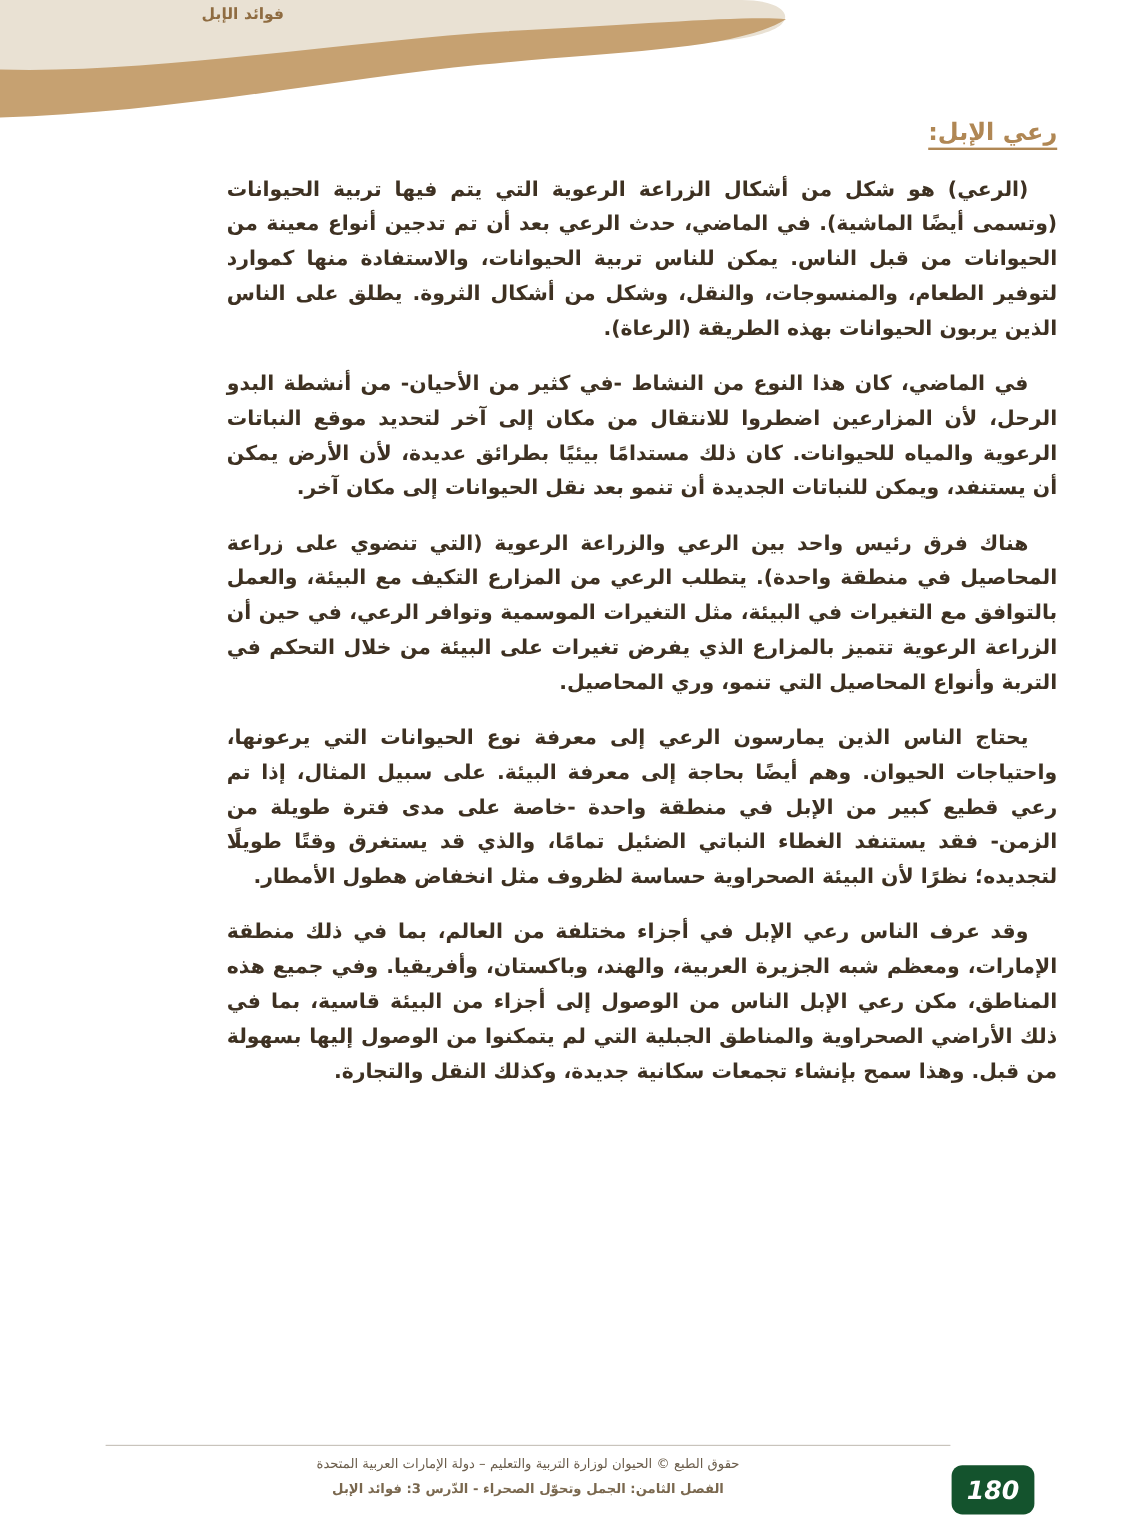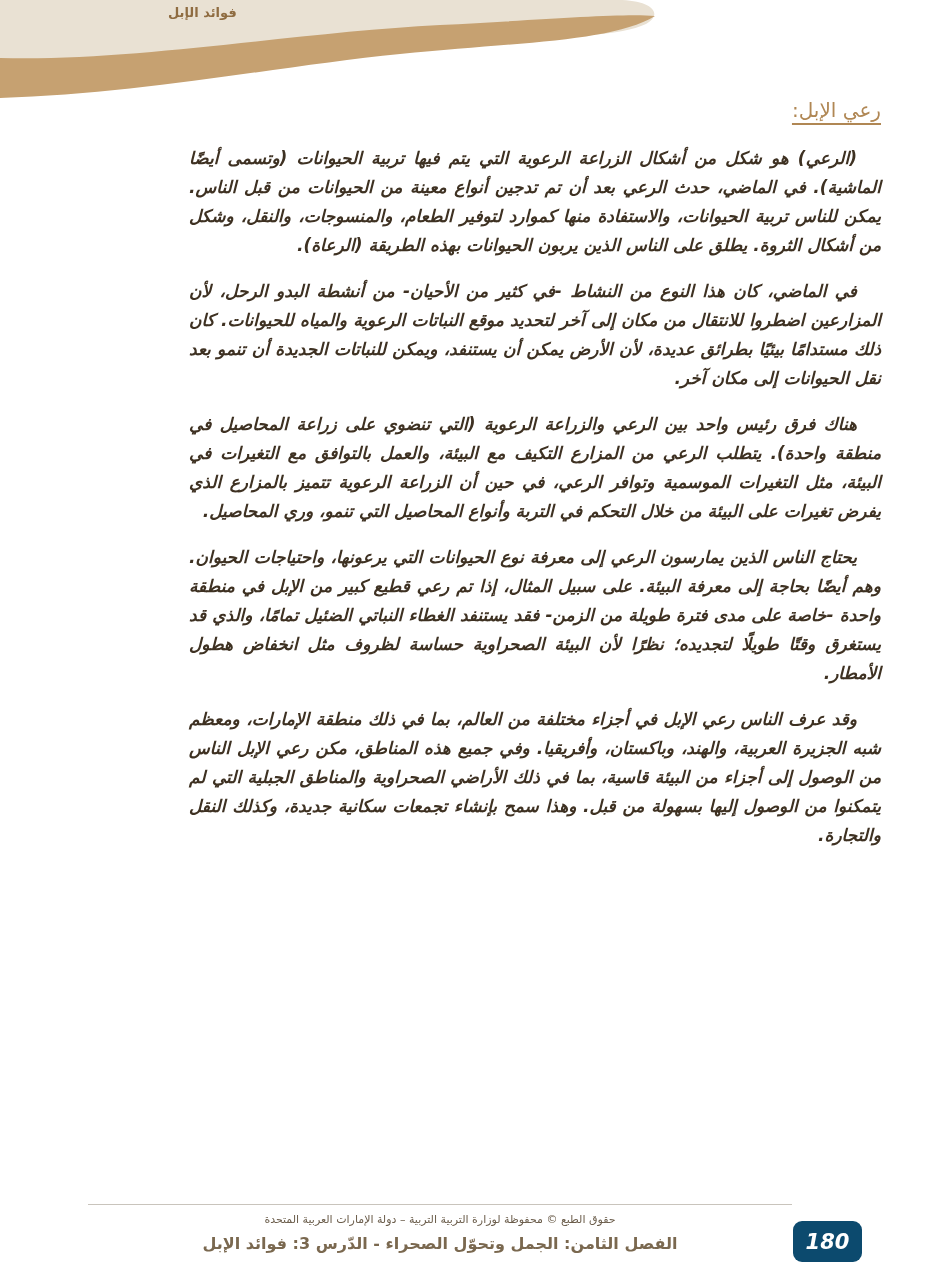--- a/index.html
+++ b/index.html
@@ -31,27 +31,27 @@
   .content {
     position:absolute;
     top:98px; right:64px;
     width:692px;
     text-align:right;
   }
   .section-heading {
     display:inline-block;
     color:#b08754;
     font-size:20px;
-    font-weight:normal;
+    font-weight:bold;
     text-decoration:underline;
     text-underline-offset:6px;
     text-decoration-thickness:1.5px;
     margin-bottom:22px;
   }
-  .paras { width:100%;font-style:italic; }
+  .paras { width:100%; }
   .para {
     font-size:17px;
     font-weight:700;
     color:#3e3122;
     line-height:29px;
     text-align:justify;
     text-indent:24px;
     margin-bottom:17px;
   }
 
@@ -67,29 +67,29 @@
     top:1213px; left:88px;
     width:704px;
     text-align:center;
   }
   .copyright {
     font-size:11px;
     color:#6b5d4b;
     margin-bottom:8px;
   }
   .chapter {
-    font-size:16px;
+    font-size:11px;
     font-weight:bold;
     color:#7a684f;
   }
   .page-badge {
     position:absolute;
     top:1221px; left:793px;
     width:69px; height:41px;
-    background:#0c4a6e;
+    background:#14532d;
     border-radius:9px;
     display:flex; align-items:center; justify-content:center;
   }
   .page-badge span {
     color:#ffffff;
     font-size:21px;
     font-weight:bold;
     font-style:italic;
   }
 </style>
@@ -112,20 +112,20 @@
       <p class="para">(الرعي) هو شكل من أشكال الزراعة الرعوية التي يتم فيها تربية الحيوانات (وتسمى أيضًا الماشية). في الماضي، حدث الرعي بعد أن تم تدجين أنواع معينة من الحيوانات من قبل الناس. يمكن للناس تربية الحيوانات، والاستفادة منها كموارد لتوفير الطعام، والمنسوجات، والنقل، وشكل من أشكال الثروة. يطلق على الناس الذين يربون الحيوانات بهذه الطريقة (الرعاة).</p>
       <p class="para">في الماضي، كان هذا النوع من النشاط -في كثير من الأحيان- من أنشطة البدو الرحل، لأن المزارعين اضطروا للانتقال من مكان إلى آخر لتحديد موقع النباتات الرعوية والمياه للحيوانات. كان ذلك مستدامًا بيئيًا بطرائق عديدة، لأن الأرض يمكن أن يستنفد، ويمكن للنباتات الجديدة أن تنمو بعد نقل الحيوانات إلى مكان آخر.</p>
       <p class="para">هناك فرق رئيس واحد بين الرعي والزراعة الرعوية (التي تنضوي على زراعة المحاصيل في منطقة واحدة). يتطلب الرعي من المزارع التكيف مع البيئة، والعمل بالتوافق مع التغيرات في البيئة، مثل التغيرات الموسمية وتوافر الرعي، في حين أن الزراعة الرعوية تتميز بالمزارع الذي يفرض تغيرات على البيئة من خلال التحكم في التربة وأنواع المحاصيل التي تنمو، وري المحاصيل.</p>
       <p class="para">يحتاج الناس الذين يمارسون الرعي إلى معرفة نوع الحيوانات التي يرعونها، واحتياجات الحيوان. وهم أيضًا بحاجة إلى معرفة البيئة. على سبيل المثال، إذا تم رعي قطيع كبير من الإبل في منطقة واحدة -خاصة على مدى فترة طويلة من الزمن- فقد يستنفد الغطاء النباتي الضئيل تمامًا، والذي قد يستغرق وقتًا طويلًا لتجديده؛ نظرًا لأن البيئة الصحراوية حساسة لظروف مثل انخفاض هطول الأمطار.</p>
       <p class="para">وقد عرف الناس رعي الإبل في أجزاء مختلفة من العالم، بما في ذلك منطقة الإمارات، ومعظم شبه الجزيرة العربية، والهند، وباكستان، وأفريقيا. وفي جميع هذه المناطق، مكن رعي الإبل الناس من الوصول إلى أجزاء من البيئة قاسية، بما في ذلك الأراضي الصحراوية والمناطق الجبلية التي لم يتمكنوا من الوصول إليها بسهولة من قبل. وهذا سمح بإنشاء تجمعات سكانية جديدة، وكذلك النقل والتجارة.</p>
     </div>
   </main>
 
   <div class="footer-rule"></div>
   <div class="footer-text">
-    <div class="copyright">حقوق الطبع © محفوظة لوزارة التربية التربية – دولة الإمارات العربية المتحدة</div>
+    <div class="copyright">حقوق الطبع © الحيوان لوزارة التربية والتعليم – دولة الإمارات العربية المتحدة</div>
     <div class="chapter">الفصل الثامن: الجمل وتحوّل الصحراء - الدّرس 3: فوائد الإبل</div>
   </div>
   <div class="page-badge">
     <span>180</span>
   </div>
 
 </div>
 
 </body></html>

